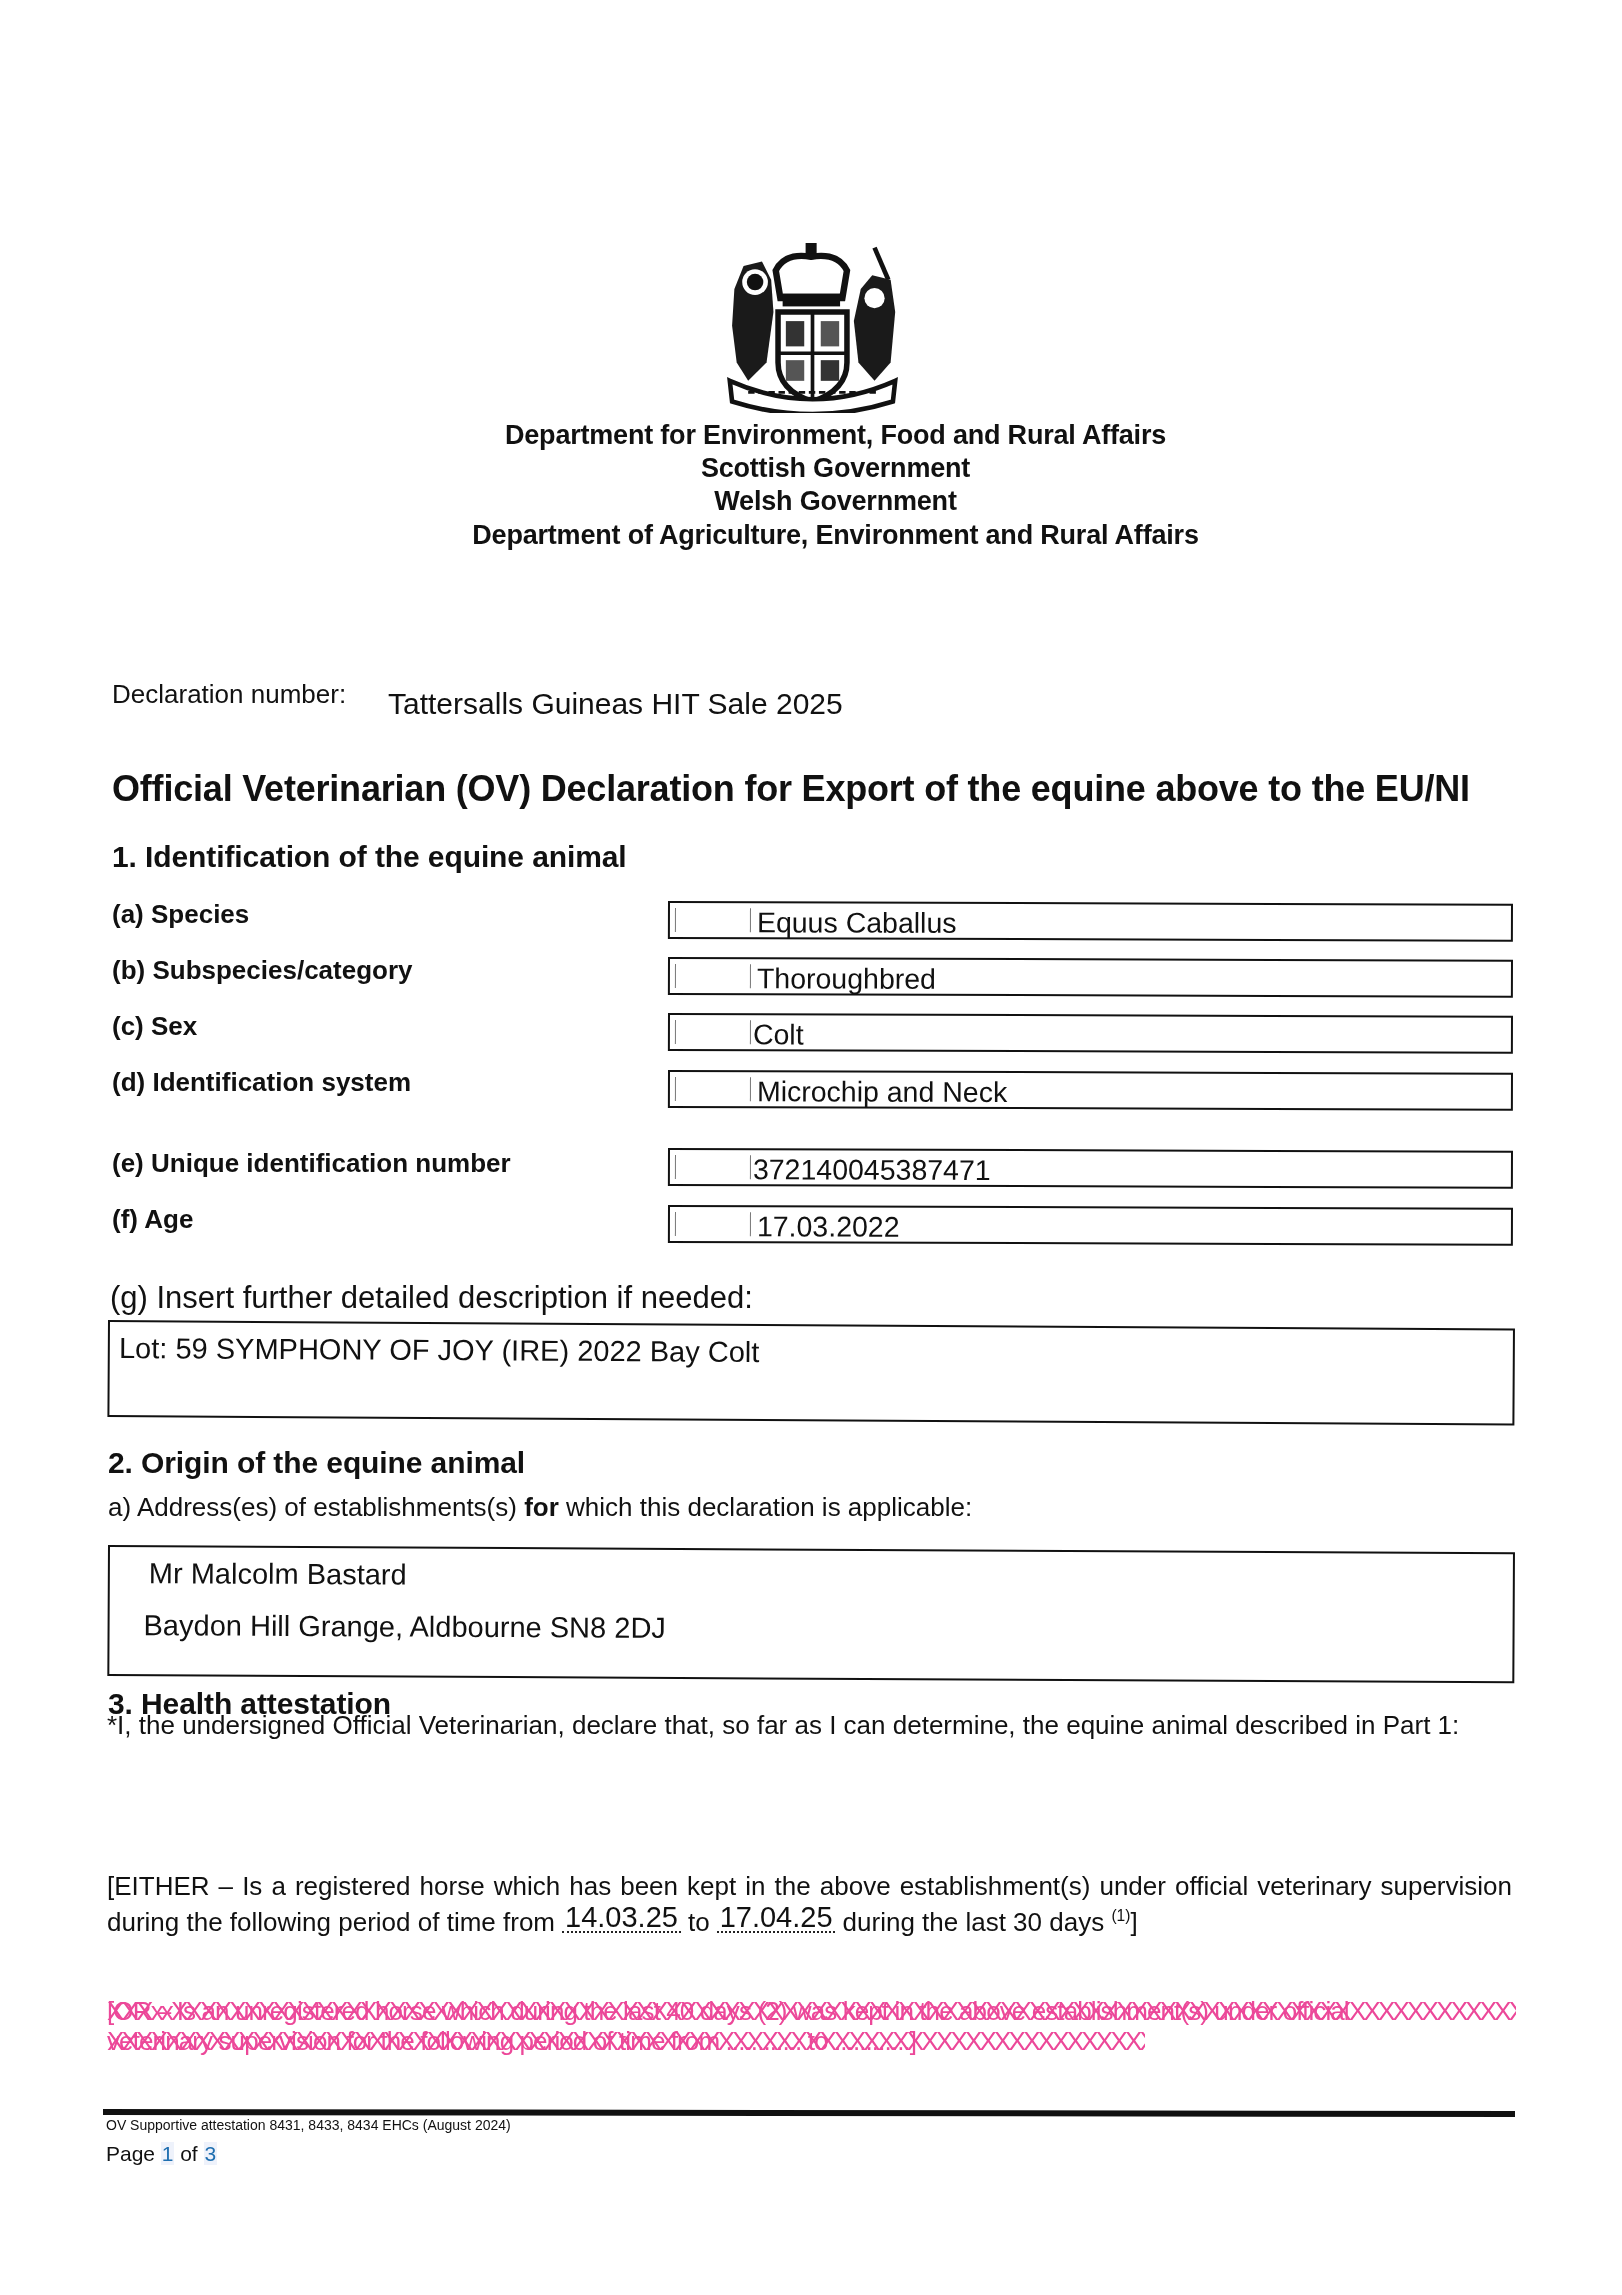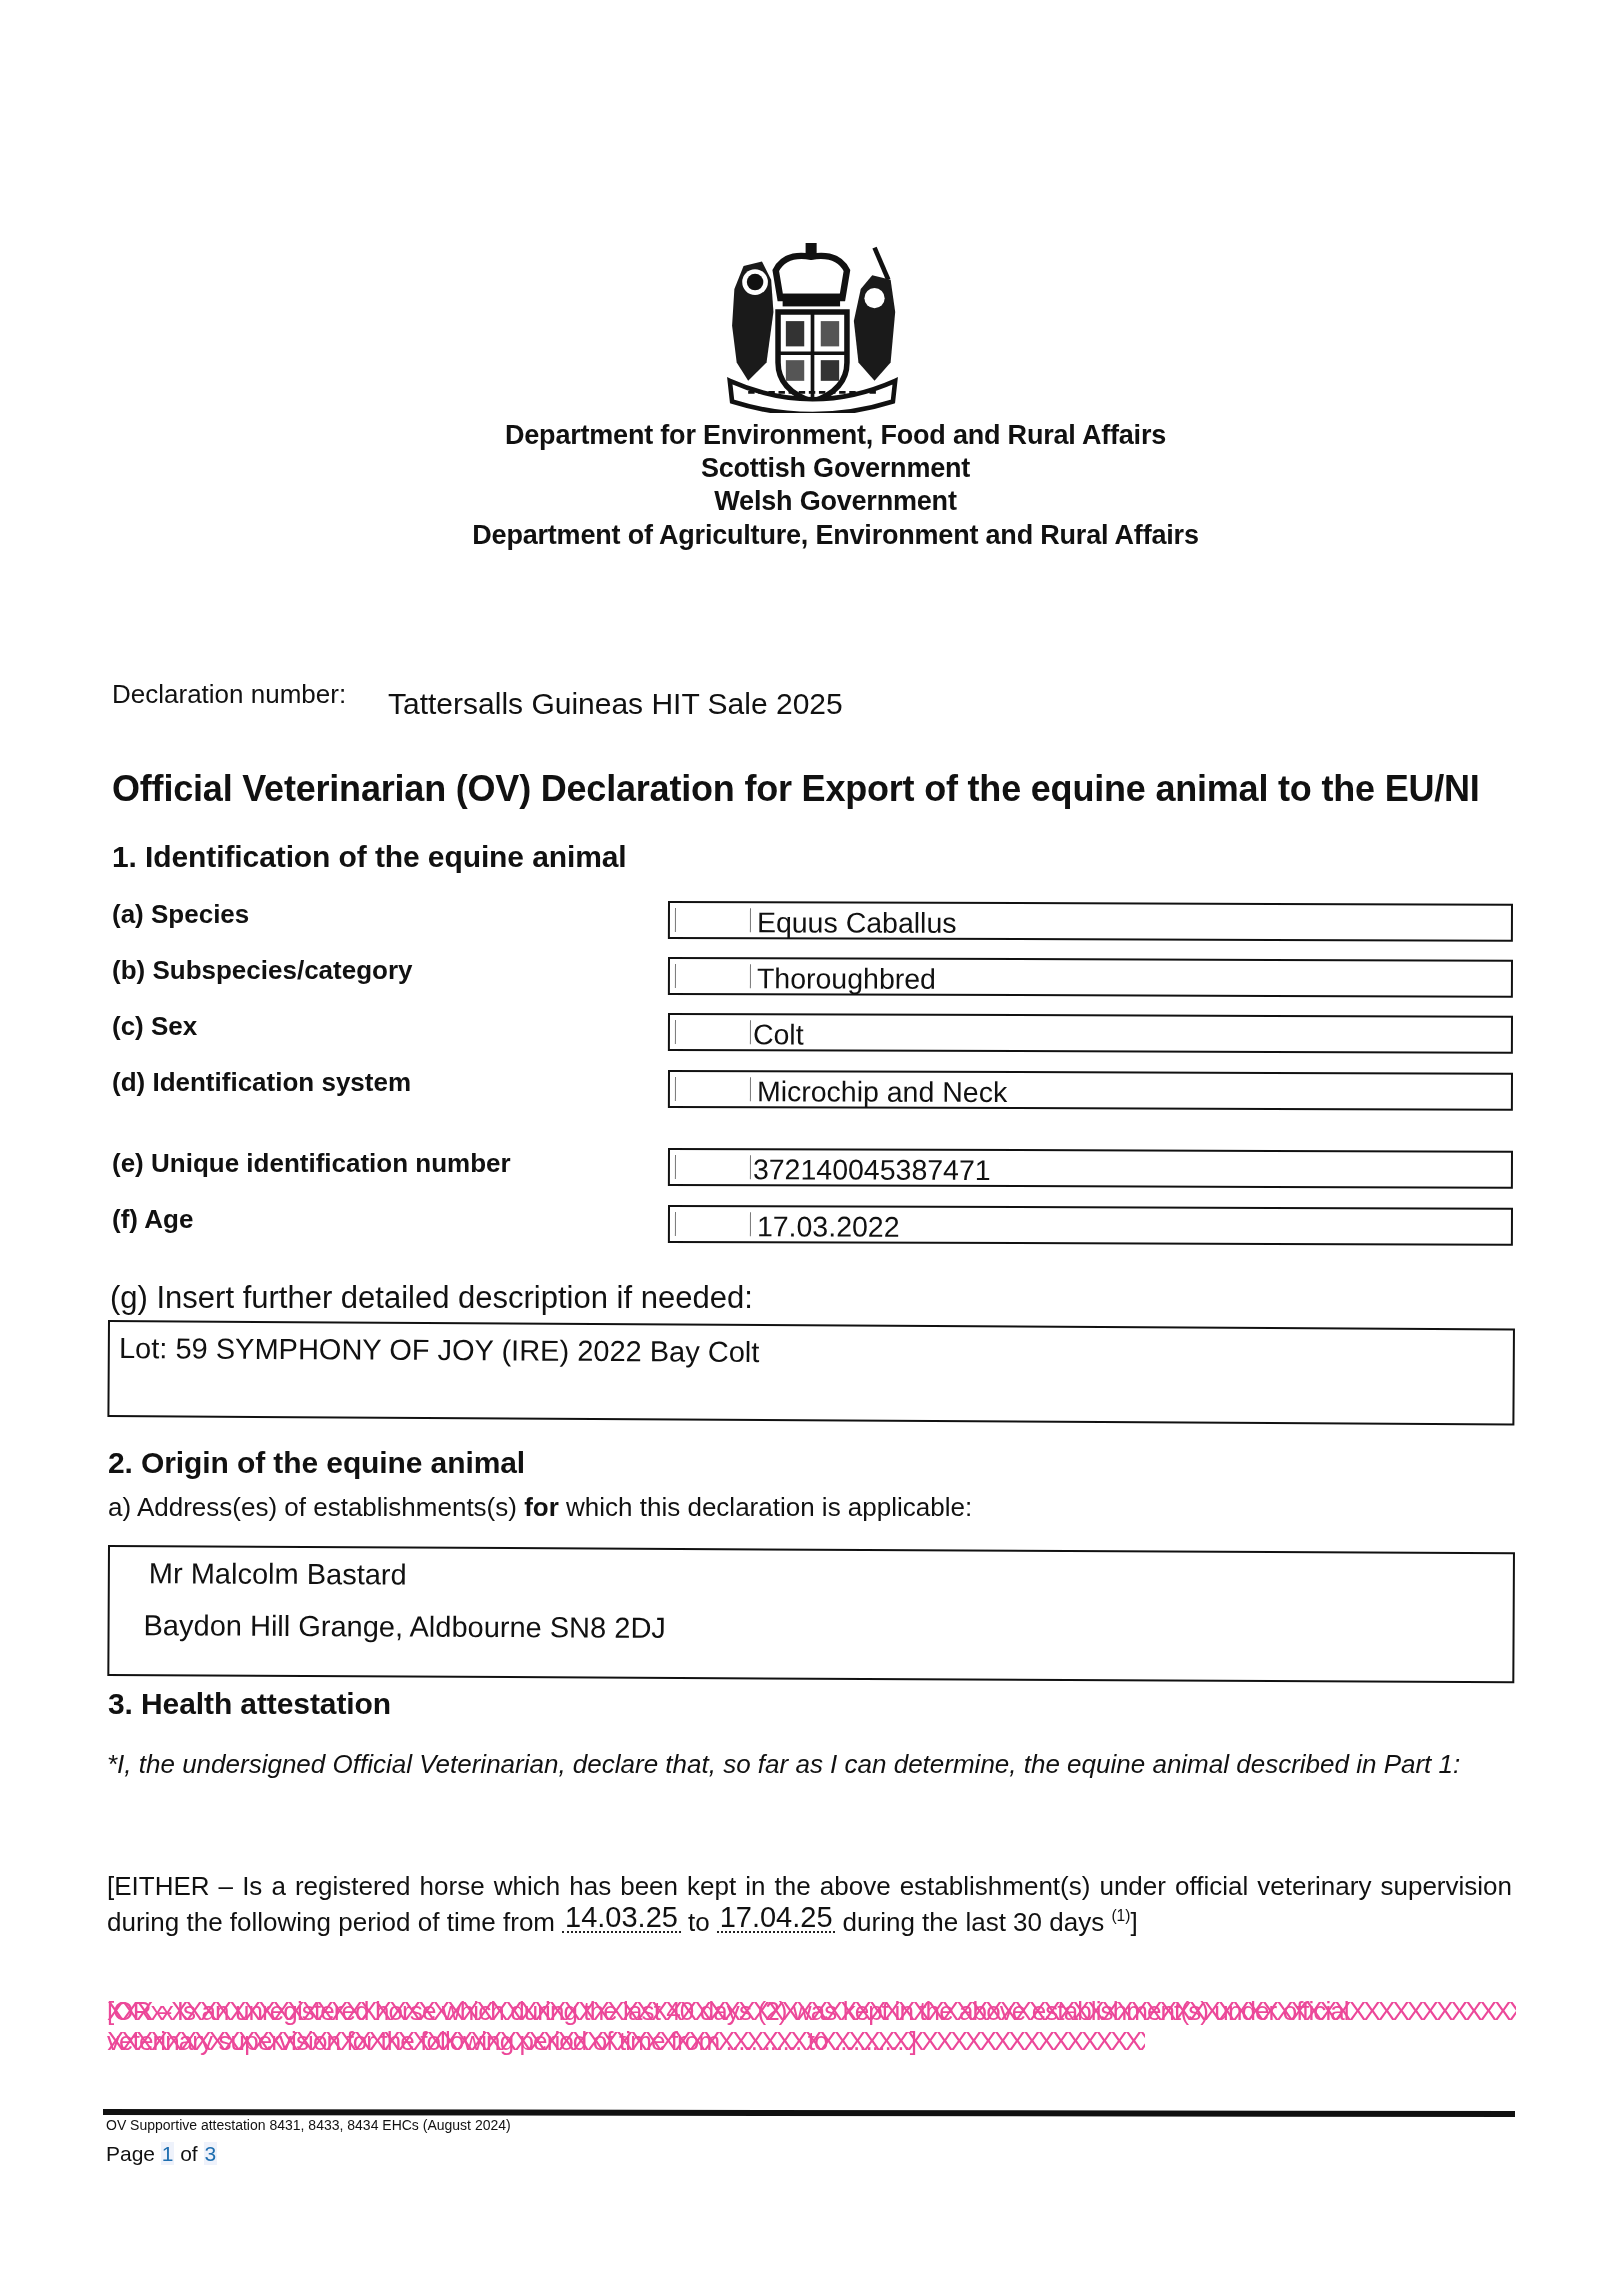--- a/index.html
+++ b/index.html
@@ -104,21 +104,21 @@
 </div>
 
 <div class="abs dept" style="top:419px">Department for Environment, Food and Rural Affairs</div>
 <div class="abs dept" style="top:452px">Scottish Government</div>
 <div class="abs dept" style="top:485px">Welsh Government</div>
 <div class="abs dept" style="top:519px">Department of Agriculture, Environment and Rural Affairs</div>
 
 <div class="abs decl-label">Declaration number:</div>
 <div class="abs decl-value">Tattersalls Guineas HIT Sale 2025</div>
 
-<div class="abs main-title">Official Veterinarian (OV) Declaration for Export of the equine animal to the EU/NI</div>
+<div class="abs main-title">Official Veterinarian (OV) Declaration for Export of the equine above to the EU/NI</div>
 
 <div class="abs section-h" style="left:112px; top:840px;">1. Identification of the equine animal</div>
 
 <div class="abs field-label" style="top:899px">(a) Species</div>
 <div class="abs field-box" style="top:901px">
   <span class="tick1"></span>
     <span class="tick2"></span>
   <span class="field-value">Equus Caballus</span>
 </div>
 
@@ -163,21 +163,21 @@
 </div>
 
 <div class="abs section-h" style="left:108px; top:1446px;">2. Origin of the equine animal</div>
 <div class="abs origin-sub"><span>a) Address(es) of establishments(s) </span><b>for</b><span> which this declaration is applicable:</span></div>
 <div class="abs addr-box">
   <span class="addr-line" style="left:39px; top:10px">Mr Malcolm Bastard</span>
   <span class="addr-line" style="left:34px; top:62px">Baydon Hill Grange, Aldbourne SN8 2DJ</span>
 </div>
 
 <div class="abs section-h" style="left:108px; top:1687px;">3. Health attestation</div>
-<div class="abs para" style="top:1749px; text-align:left;font-style:italic;">*I, the undersigned Official Veterinarian, declare that, so far as I can determine, the equine animal described in Part 1:</div>
+<div class="abs para" style="top:1710px; text-align:left;">*I, the undersigned Official Veterinarian, declare that, so far as I can determine, the equine animal described in Part 1:</div>
 
 <div class="abs para" style="top:1871px;"><span>[EITHER – Is a registered horse which has been kept in the above establishment(s) under official veterinary supervision during the following period of time from </span><span class="dotted">14.03.25</span><span> to </span><span class="dotted">17.04.25</span><span> during the last 30 days </span><sup>(1)</sup><span>]</span></div>
 
 <div class="abs struck" style="top:1996px; height:30px;">
   <span class="layer">[OR – Is an unregistered horse which during the last 40 days (2) was kept in the above establishment(s) under official</span>
   <span class="layer" style="letter-spacing:-2.8px">XXXxxXXXXXXXXXXXXXXXXXXXXXXXXXXXXXXXXXXXXXXXXXXXXXXXXXXXXXXXXXXXXXXXXXXXXXXXXXXXXXXXXXXXXXXXXXXXXXXXX</span>
 </div>
 <div class="abs struck" style="top:2026px; height:30px; width:1038px;">
   <span class="layer">veterinary supervision for the following period of time from ............ to ............]</span>
   <span class="layer" style="letter-spacing:-2.8px">XXXXXXXXXXXXXXXXXXXXXXXXXXXXXXXXXXXXXXXXXXXXXXXXXXXXXXXXXXXXXXXXXXXXXXXXXXXXXXXXX</span>

